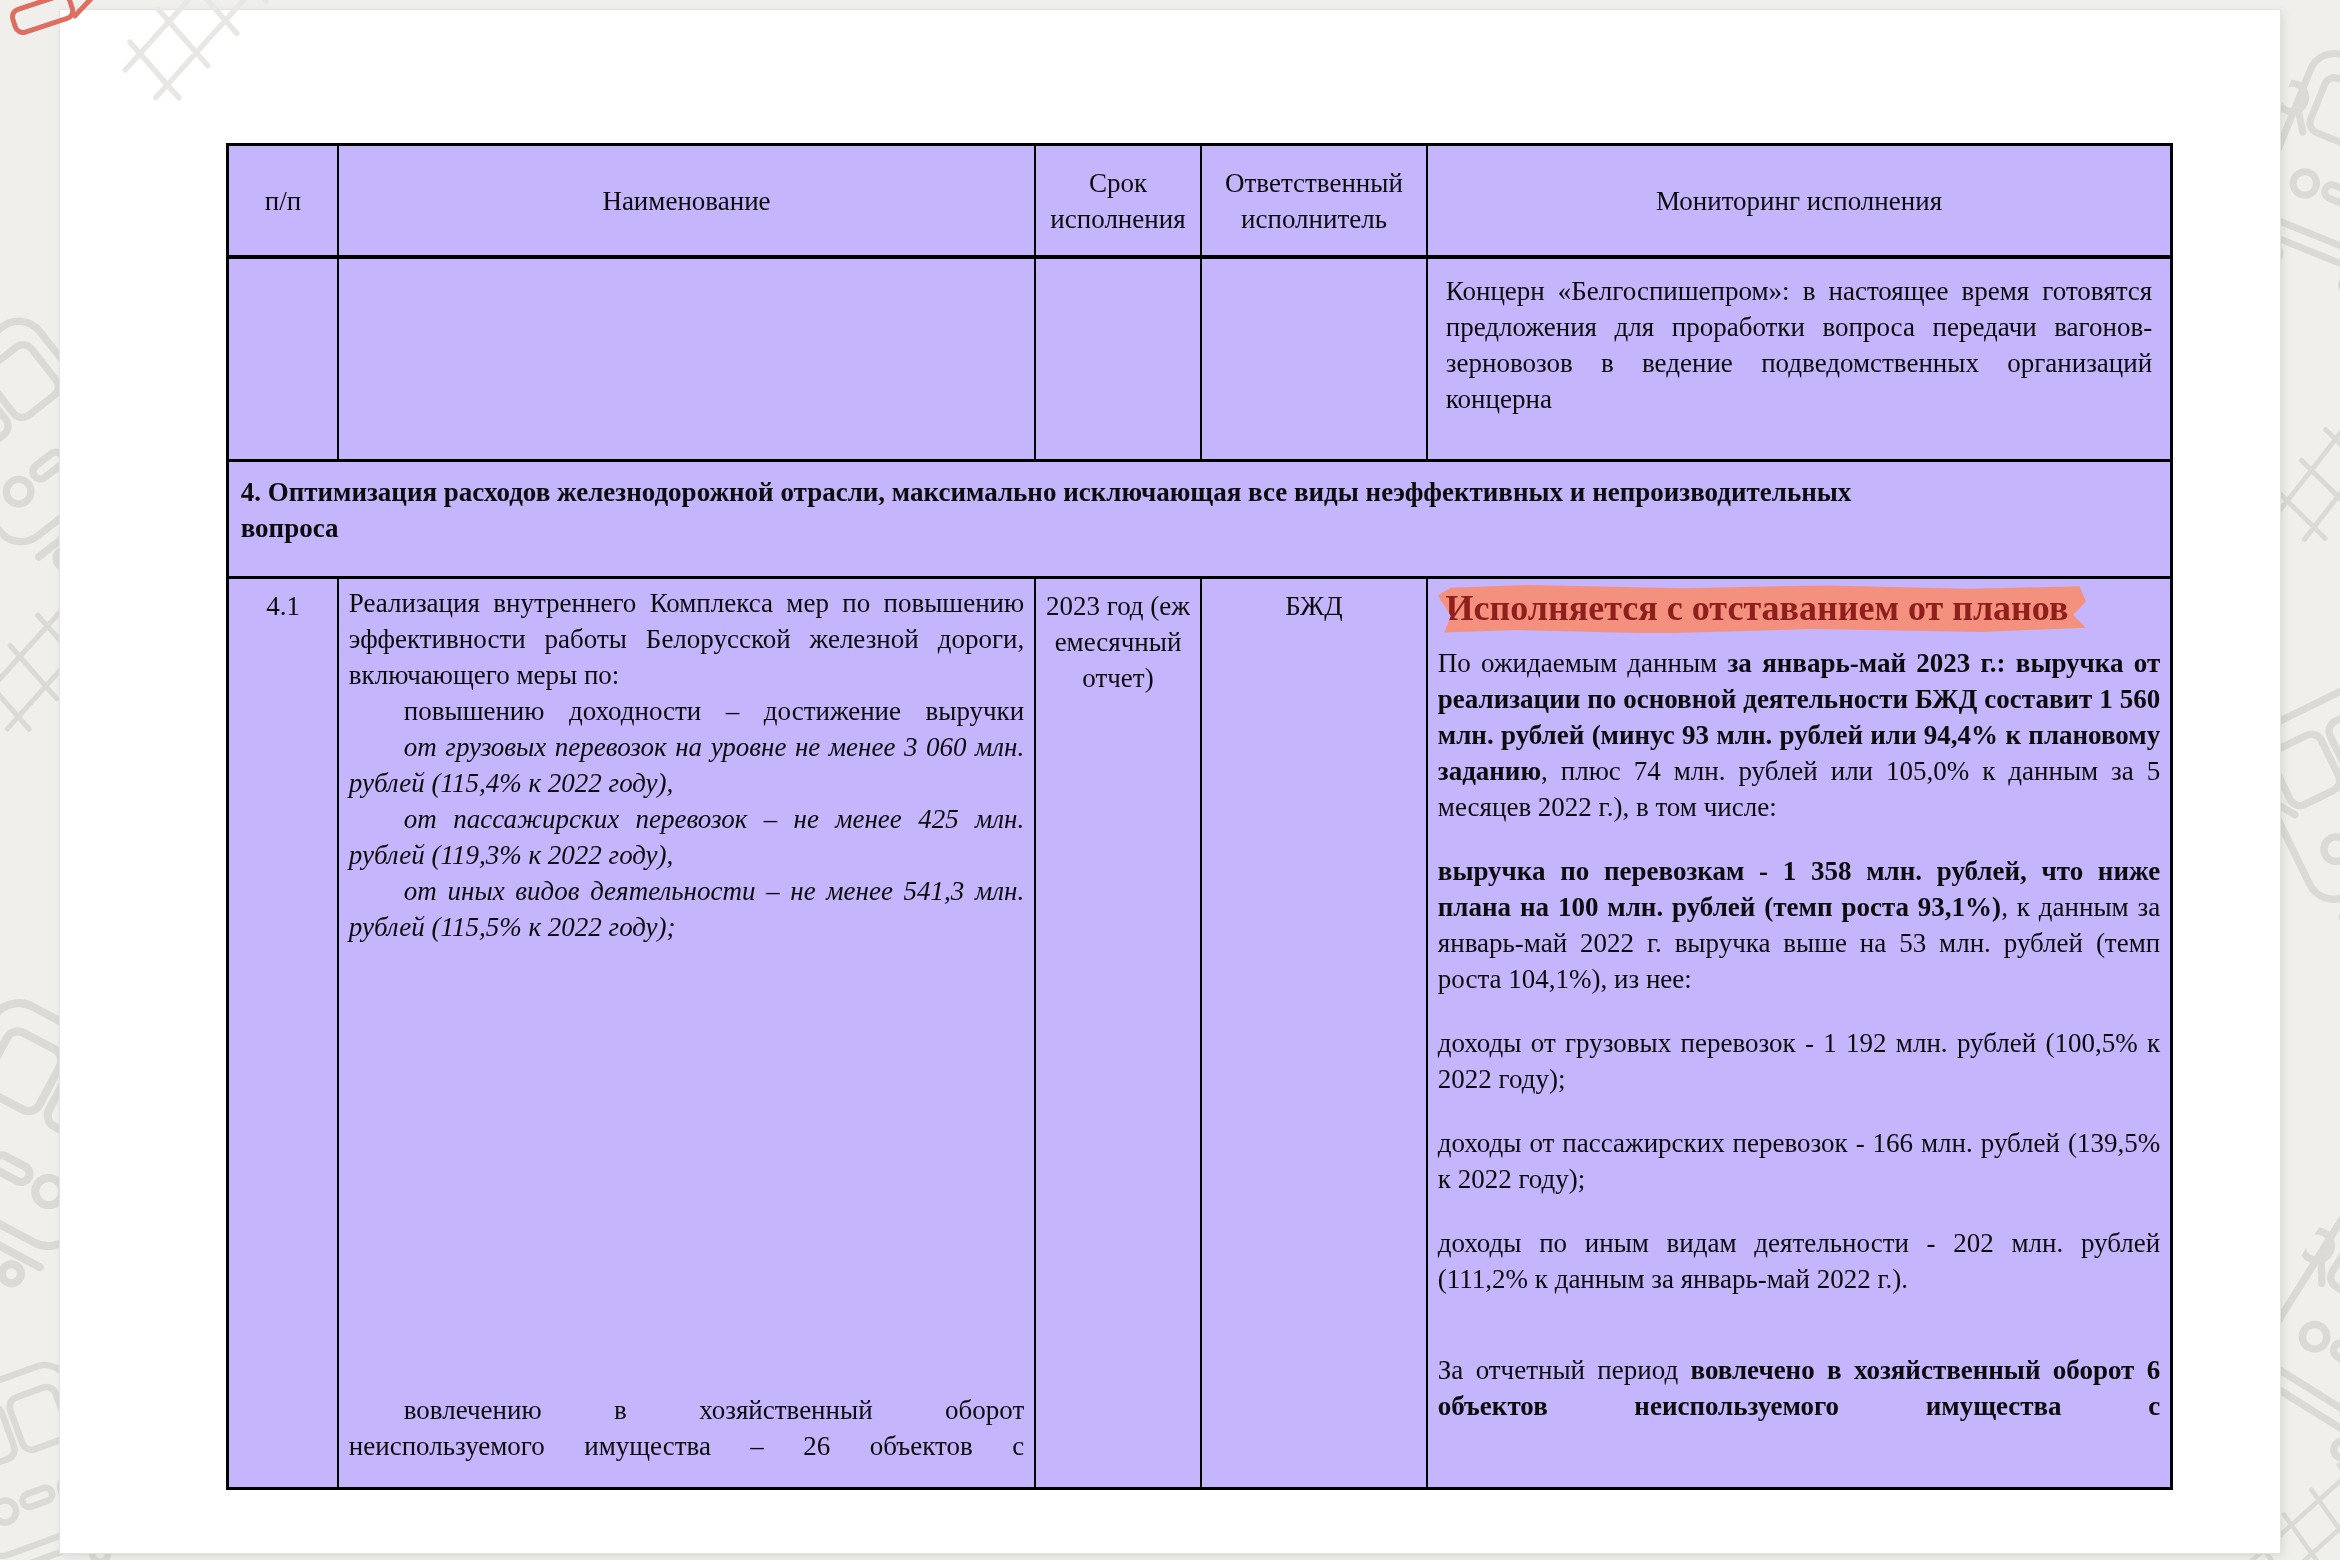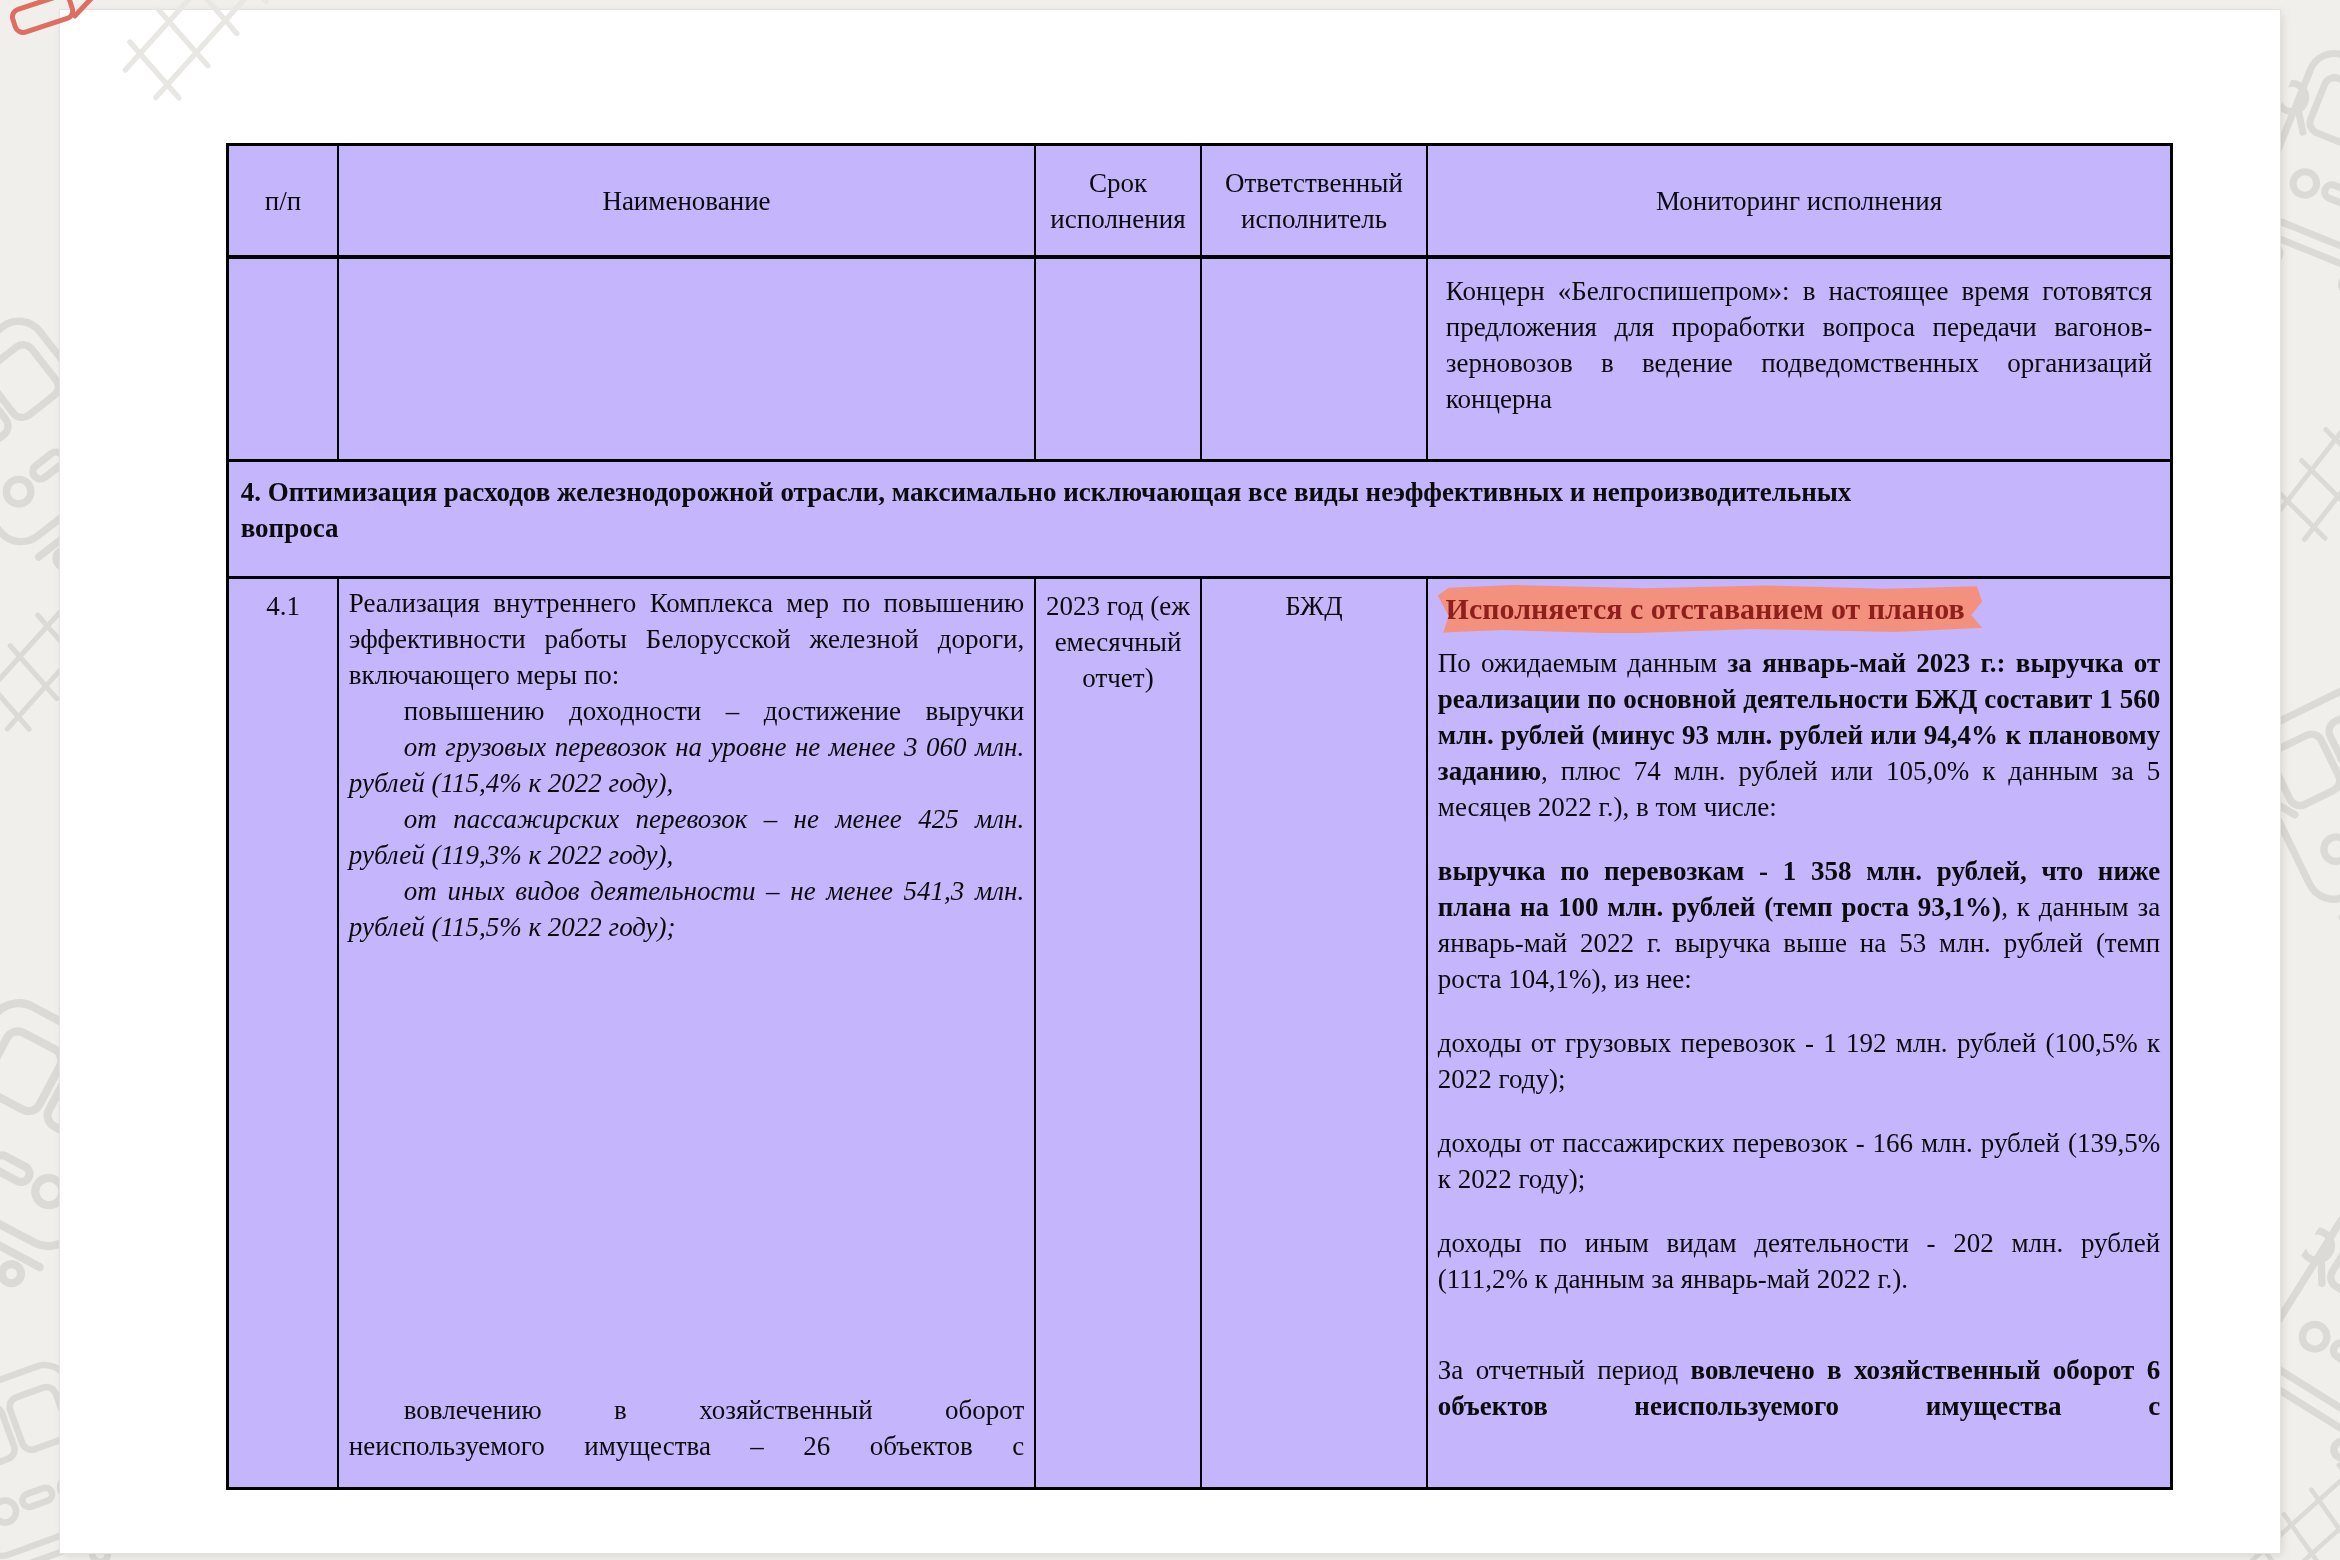--- a/index.html
+++ b/index.html
@@ -51,21 +51,21 @@
   .name-bottom{margin-top:447px !important;}
   .mon-cell p{margin:0 0 28px 0;}
   .mon-cell .p-last{margin-top:55px;margin-bottom:0;}
   b{font-weight:bold;}
 
   
   .status-highlight{
     display:inline-block;
     background:var(--highlight-bg,#f4917e);
     color:var(--highlight-text,#8e1f1c);
-    font-weight:bold;font-size:30px;line-height:33px;
+    font-weight:bold;font-size:36px;line-height:33px;
     padding:6.8px 17.6px 8.8px 7.8px;margin:0 0 11.7px 0;
     clip-path:polygon(0% 22%,2% 6%,14% 0%,38% 7%,60% 1%,82% 8%,99% 3%,100% 34%,98% 62%,100% 88%,84% 97%,58% 91%,34% 100%,12% 93%,1% 98%,2% 64%);
   }
 </style>
 </head>
 <body>
 
 <div class="canvas">
 
   <svg width="0" height="0" style="position:absolute">

